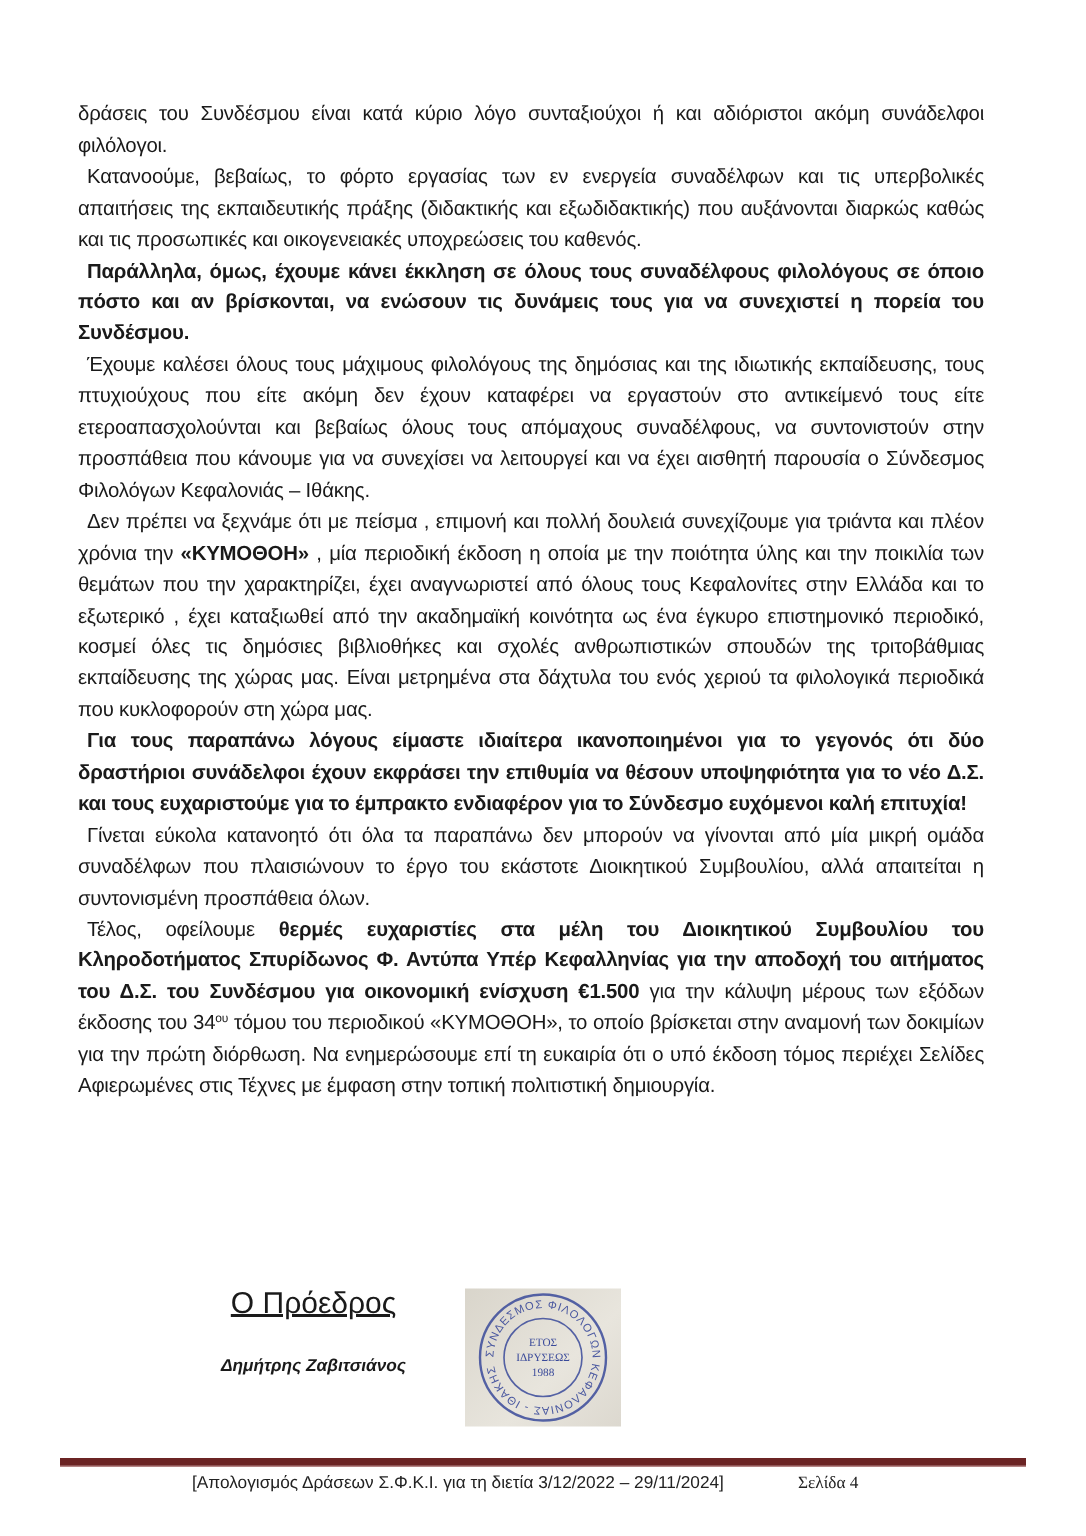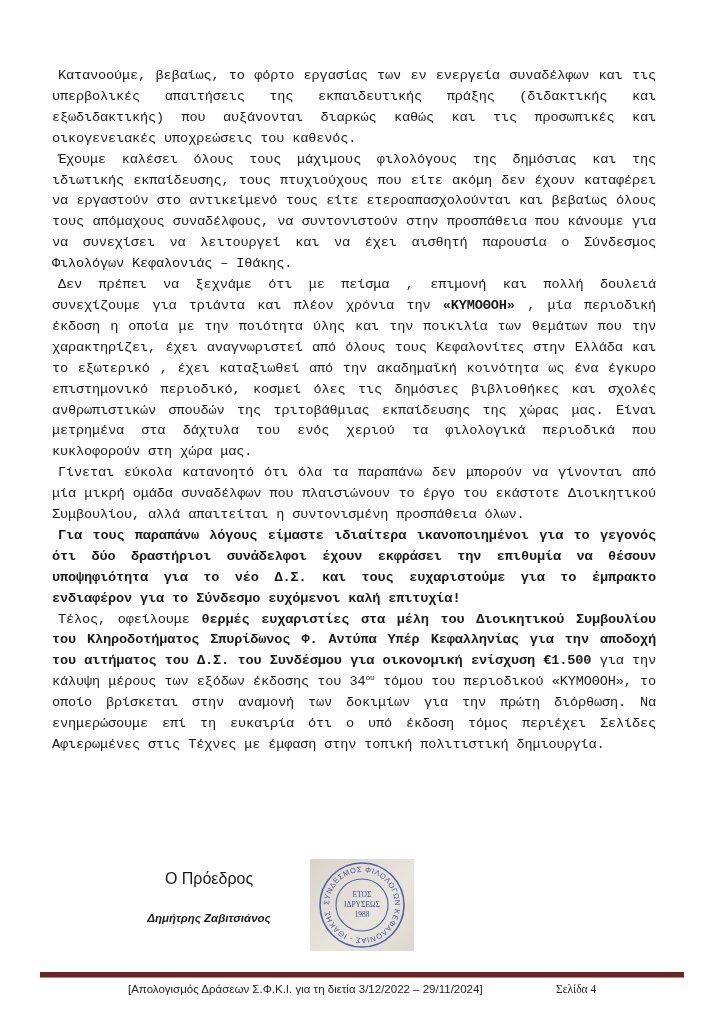--- a/index.html
+++ b/index.html
@@ -7,58 +7,60 @@
     width: 724px; height: 1024px; position: relative; overflow: hidden;
     font-family: "Liberation Sans", "DejaVu Sans", sans-serif;
     color: #1a1a1a;
   }
   .page-body {
     position: absolute; left: 52px; top: 66px; width: 604px;
     font-size: 13.6px; line-height: 20.9px; text-align: justify;
     letter-spacing: -0.15px;
   }
   .page-body p { margin: 0; text-indent: 0; }
-  .page-body p.ind { text-indent: 6px; font-family: Liberation Mono, monospace; }
+  .page-body p.ind { text-indent: 6px; }
   .page-body p.b, .page-body b { font-weight: bold; }
   .page-body sup { font-size: 8px; line-height: 0; vertical-align: 5px; }
   .sig-row {
     position: absolute; left: 52px; top: 858px; width: 604px; height: 100px;
   }
   .sig-left, .sig-right {
     position: absolute; top: 0; width: 210px; text-align: center;
   }
   .sig-left { left: 52px; }
   .sig-right { left: 340px; }
-  .sig-title { font-size: 16px; margin-top: 12px; }
+  .sig-title { font-size: 20px; margin-top: 0; text-decoration: underline; }
   .sig-name { font-size: 11.5px; font-weight: bold; margin-top: 24px; font-style: italic; }
   .stamp-box {
     position: absolute; left: 258px; top: 1px; width: 104px; height: 92px;
     background: linear-gradient(135deg, #d9d5cb 0%, #e8e5dd 60%, #dcd8cf 100%);
   }
   .stamp-box svg { position: absolute; left: 0; top: 0; }
   .footer-rule {
     position: absolute; left: 40px; top: 972px; width: 644px; height: 5px;
     background: #6b2424; border-bottom: 1px solid #b58585;
   }
   .footer-text {
     position: absolute; top: 983px; font-size: 11.5px; color: #222;
     font-family: "Liberation Sans", sans-serif;
   }
   .footer-left { left: 128px; }
-  .footer-right { left: 556px; font-family: "Liberation Serif", serif; }
+  .footer-right { left: 532px; font-family: "Liberation Serif", serif; }
 </style>
 </head>
 <body>
 
 <div class="page-body">
+  <p>δράσεις του Συνδέσμου είναι κατά κύριο λόγο συνταξιούχοι ή και αδιόριστοι ακόμη συνάδελφοι φιλόλογοι.</p>
   <p class="ind">Κατανοούμε, βεβαίως, το φόρτο εργασίας των εν ενεργεία συναδέλφων και τις υπερβολικές απαιτήσεις της εκπαιδευτικής πράξης (διδακτικής και εξωδιδακτικής) που αυξάνονται διαρκώς καθώς και τις προσωπικές και οικογενειακές υποχρεώσεις του καθενός.</p>
+  <p class="ind b">Παράλληλα, όμως, έχουμε κάνει έκκληση σε όλους τους συναδέλφους φιλολόγους σε όποιο πόστο και αν βρίσκονται,  να ενώσουν τις δυνάμεις τους  για να συνεχιστεί η πορεία του Συνδέσμου.</p>
   <p class="ind">Έχουμε καλέσει όλους  τους  μάχιμους φιλολόγους της δημόσιας και της ιδιωτικής εκπαίδευσης, τους πτυχιούχους που είτε ακόμη δεν έχουν καταφέρει να εργαστούν στο αντικείμενό τους είτε ετεροαπασχολούνται και βεβαίως όλους τους απόμαχους συναδέλφους, να συντονιστούν στην προσπάθεια που κάνουμε για να συνεχίσει να λειτουργεί και να έχει αισθητή παρουσία ο Σύνδεσμος Φιλολόγων Κεφαλονιάς – Ιθάκης.</p>
   <p class="ind"><span>Δεν πρέπει να ξεχνάμε ότι με πείσμα , επιμονή και πολλή δουλειά συνεχίζουμε για τριάντα και πλέον χρόνια την    </span><b>«ΚΥΜΟΘΟΗ»</b><span> , μία περιοδική έκδοση η οποία με την ποιότητα ύλης και την ποικιλία των θεμάτων που την χαρακτηρίζει, έχει αναγνωριστεί από όλους τους Κεφαλονίτες στην Ελλάδα και το εξωτερικό , έχει καταξιωθεί από την ακαδημαϊκή κοινότητα ως ένα έγκυρο επιστημονικό περιοδικό, κοσμεί όλες τις δημόσιες βιβλιοθήκες και σχολές ανθρωπιστικών σπουδών της τριτοβάθμιας εκπαίδευσης της χώρας μας. Είναι μετρημένα στα δάχτυλα του ενός χεριού τα φιλολογικά περιοδικά που κυκλοφορούν στη χώρα μας.</span></p>
+  <p class="ind b">Για τους παραπάνω λόγους είμαστε ιδιαίτερα ικανοποιημένοι για το γεγονός ότι δύο δραστήριοι συνάδελφοι έχουν εκφράσει την επιθυμία να θέσουν υποψηφιότητα για το νέο Δ.Σ.  και τους ευχαριστούμε για το έμπρακτο ενδιαφέρον για το Σύνδεσμο ευχόμενοι καλή επιτυχία!</p>
   <p class="ind">Γίνεται εύκολα κατανοητό ότι όλα τα παραπάνω δεν μπορούν να γίνονται από μία μικρή ομάδα συναδέλφων που πλαισιώνουν το έργο του εκάστοτε Διοικητικού Συμβουλίου, αλλά απαιτείται η συντονισμένη προσπάθεια  όλων.</p>
-  <p class="ind b">Για τους παραπάνω λόγους είμαστε ιδιαίτερα ικανοποιημένοι για το γεγονός ότι δύο δραστήριοι συνάδελφοι έχουν εκφράσει την επιθυμία να θέσουν υποψηφιότητα για το νέο Δ.Σ.  και τους ευχαριστούμε για το έμπρακτο ενδιαφέρον για το Σύνδεσμο ευχόμενοι καλή επιτυχία!</p>
   <p class="ind"><span>Τέλος, οφείλουμε </span><b>θερμές ευχαριστίες στα μέλη του Διοικητικού Συμβουλίου του Κληροδοτήματος Σπυρίδωνος Φ. Αντύπα Υπέρ Κεφαλληνίας για την αποδοχή του αιτήματος του Δ.Σ. του Συνδέσμου για οικονομική ενίσχυση €1.500</b><span> για την κάλυψη μέρους των εξόδων έκδοσης του 34</span><sup>ου</sup><span> τόμου του περιοδικού «ΚΥΜΟΘΟΗ», το οποίο βρίσκεται στην αναμονή των δοκιμίων για την πρώτη διόρθωση. Να ενημερώσουμε επί τη ευκαιρία ότι ο υπό έκδοση τόμος περιέχει Σελίδες Αφιερωμένες στις Τέχνες με έμφαση στην τοπική πολιτιστική δημιουργία.</span></p>
 </div>
 
 <div class="sig-row">
   <div class="sig-left">
     <div class="sig-title">Ο Πρόεδρος</div>
     <div class="sig-name">Δημήτρης Ζαβιτσιάνος</div>
   </div>
   <div class="stamp-box">
     <svg width="104" height="92" viewBox="0 0 104 92">

